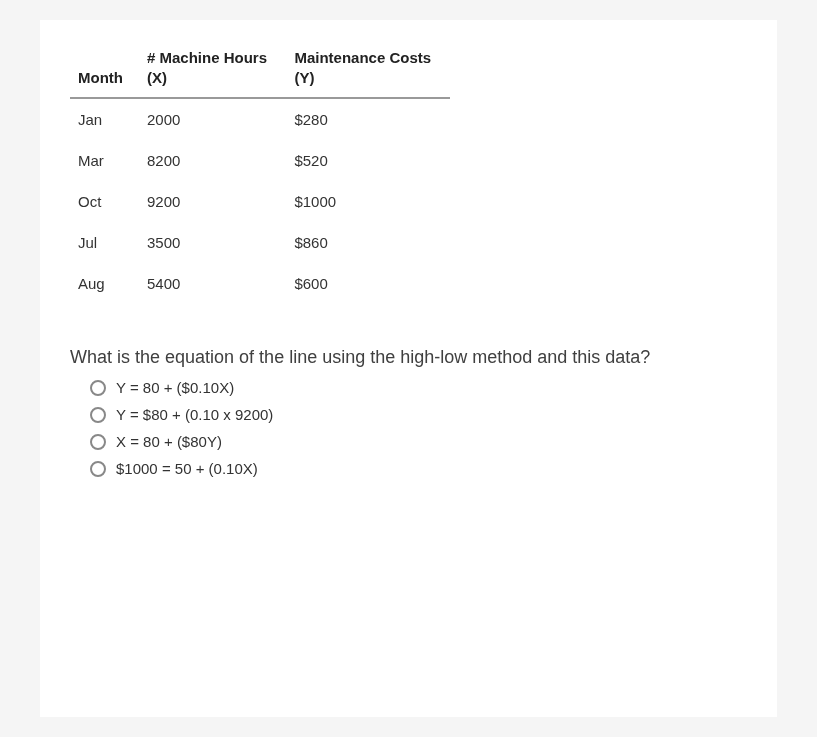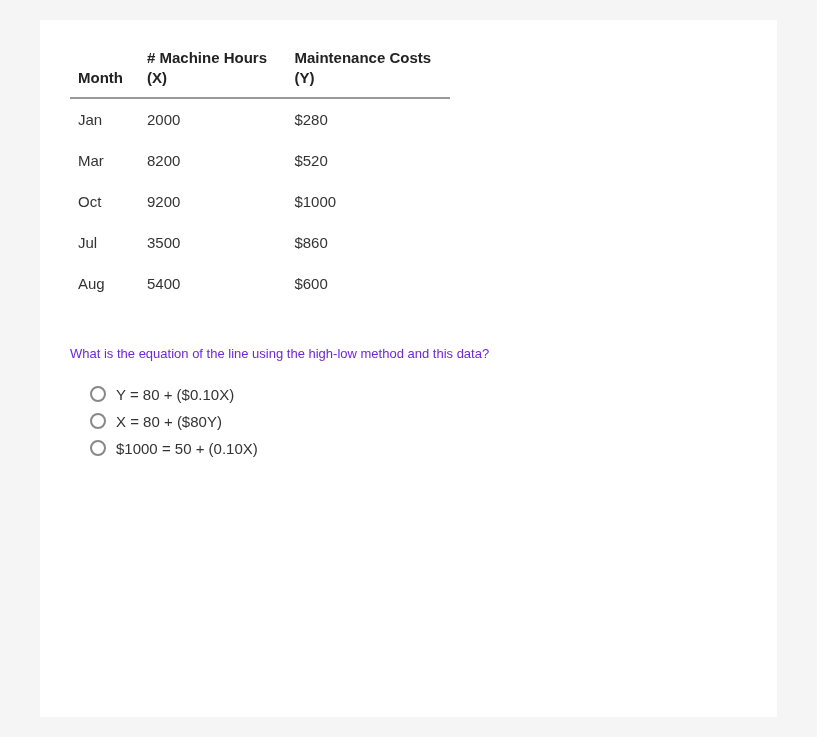--- a/index.html
+++ b/index.html
@@ -61,35 +61,36 @@
       font-size: 15px;
       color: #333;
     }
 
     td:first-child {
       text-align: left;
       padding-left: 8px;
     }
 
     .question {
-      font-size: 13px;
-      color: #6d28d9;
-      margin-bottom: 22px;
+      font-size: 18px;
+      color: #404040;
+      margin-bottom: 8px;
       line-height: 1.5;
     }
 
     .options {
       display: flex;
       flex-direction: column;
       gap: 10px;
       padding-left: 20px;
     }
 
     .option-item {
       display: flex;
+      align-items: center;
       gap: 10px;
       font-size: 15px;
       color: #333;
     }
 
     .radio-circle {
       width: 16px;
       height: 16px;
       border-radius: 50%;
       border: 2px solid #888;
@@ -145,20 +146,24 @@
 
   <p class="question">What is the equation of the line using the high-low method and this data?</p>
 
   <div class="options" id="options-container">
   <div class="option-item">
         <span class="radio-circle"></span>
         <span>Y = 80 + ($0.10X)</span>
       </div>
       <div class="option-item">
         <span class="radio-circle"></span>
+        <span>Y = $80 + (0.10 x 9200)</span>
+      </div>
+      <div class="option-item">
+        <span class="radio-circle"></span>
         <span>X = 80 + ($80Y)</span>
       </div>
       <div class="option-item">
         <span class="radio-circle"></span>
         <span>$1000 = 50 + (0.10X)</span>
       </div>
     </div>
 </div>
 
 </body></html>

